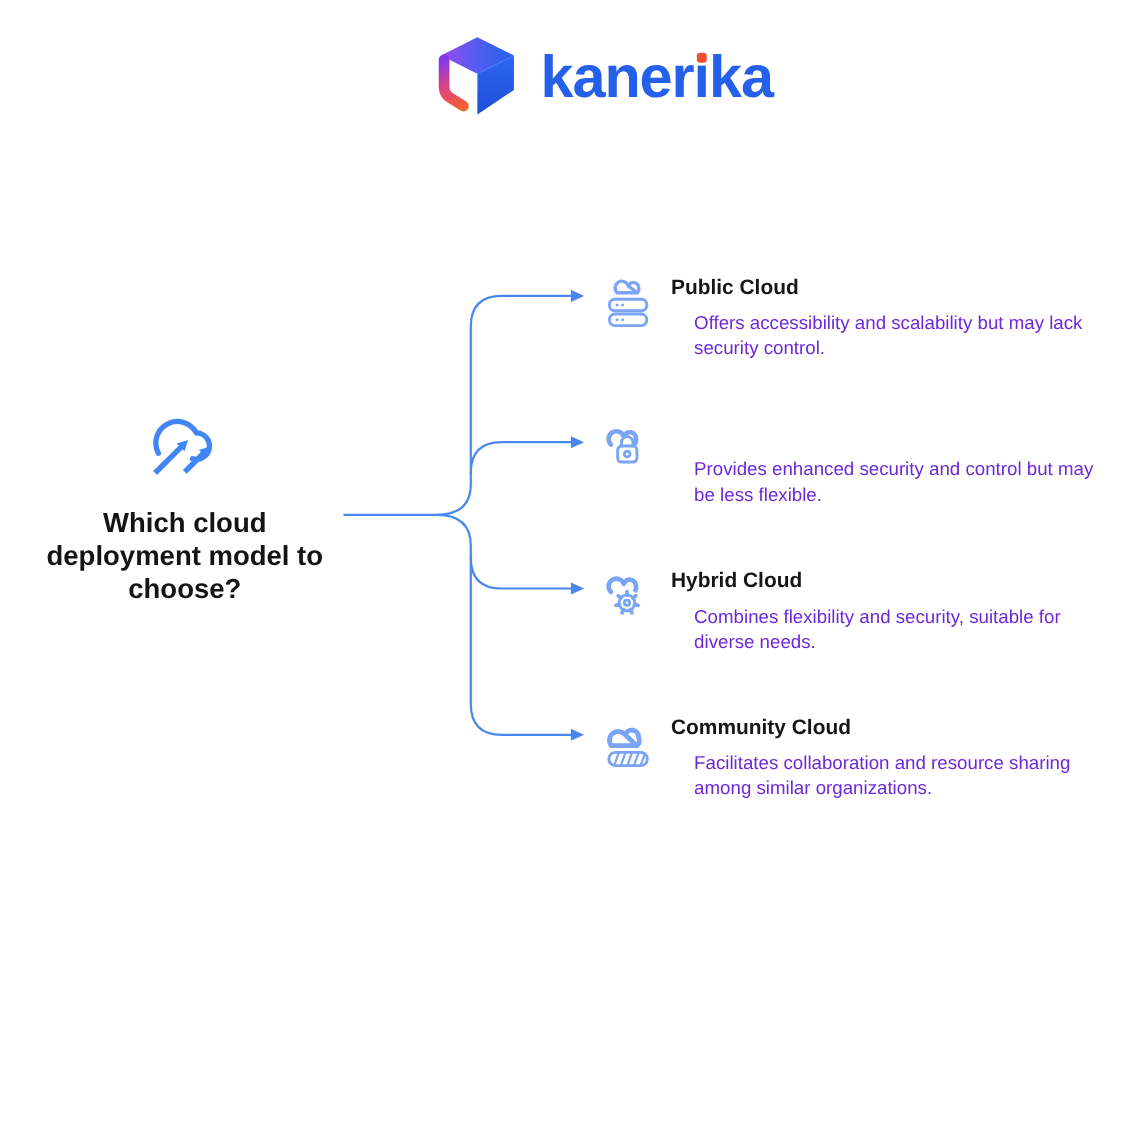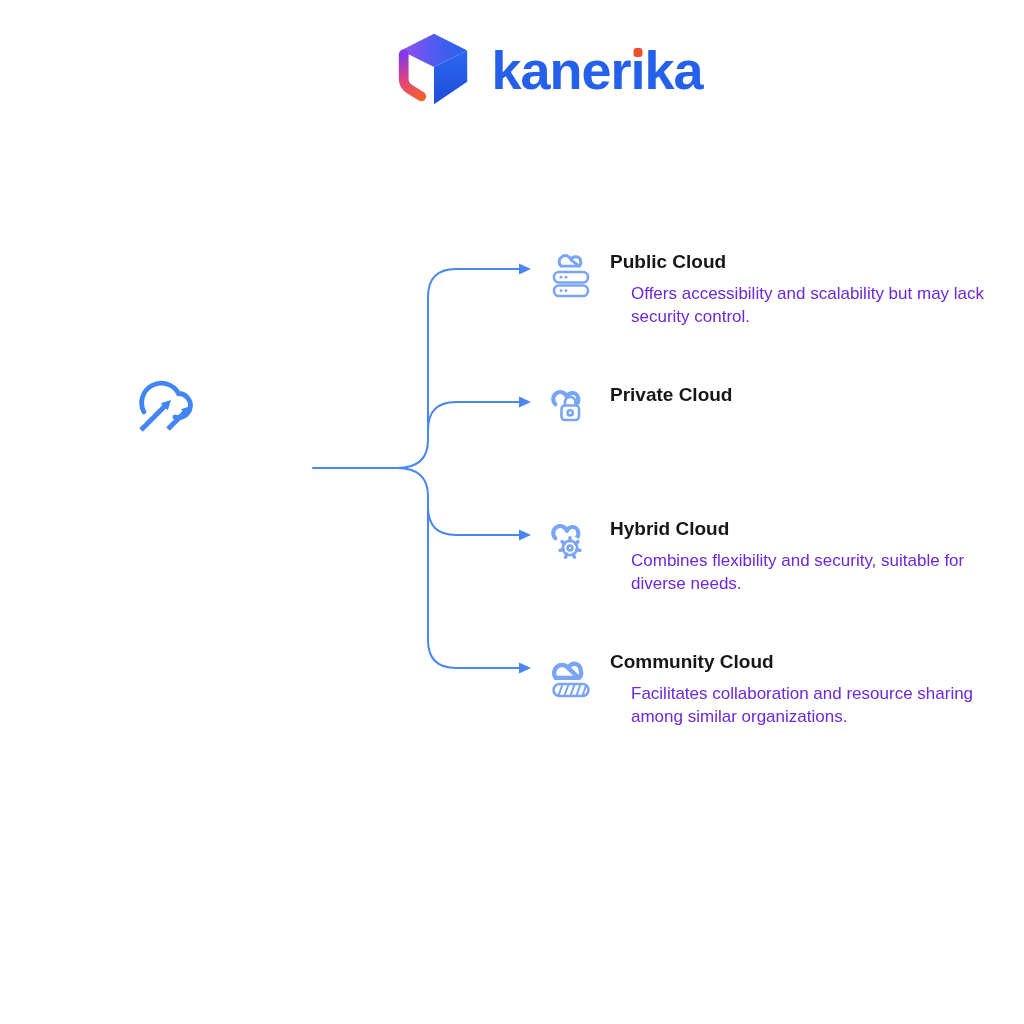--- a/index.html
+++ b/index.html
@@ -69,20 +69,21 @@
     <g fill="none" stroke="#4285f4" stroke-width="4.8" stroke-linecap="round">
       <path d="M 13,42 A 19,19 0 1 1 47.5,23.5 A 12,12 0 1 1 44,47"></path>
     </g>
     <g stroke="#4285f4" stroke-width="5" stroke-linecap="butt">
       <line x1="10" y1="60" x2="34" y2="36"></line>
       <line x1="37" y1="59" x2="54" y2="42"></line>
     </g>
     <polygon points="40,30 36.8,40.3 29.7,33.2" fill="#4285f4"></polygon>
     <polygon points="60,36 56.8,46.2 49.8,39.2" fill="#4285f4"></polygon>
   </svg>
+  <div class="root-title">Which cloud deployment model to choose?</div>
 
   <svg class="connectors" viewBox="0 0 1024 1024">
     <g fill="none" stroke="#4a86f0" stroke-width="2" stroke-linecap="round">
       <path d="M 313,468 L 397,468"></path>
       <path d="M 397,468 Q 428,468 428,440 L 428,297 Q 428,269 456,269 L 519,269"></path>
       <path d="M 428,430 Q 428,402 456,402 L 519,402"></path>
       <path d="M 397,468 Q 428,468 428,496 L 428,640 Q 428,668 456,668 L 519,668"></path>
       <path d="M 428,507 Q 428,535 456,535 L 519,535"></path>
     </g>
     <g fill="#4a86f0">
@@ -118,21 +119,21 @@
     <svg class="n-icon" viewBox="0 0 46 54">
       <g fill="none" stroke="#7aa5f7" stroke-width="2.6" stroke-linecap="round" stroke-linejoin="round">
         <g transform="translate(2,3) scale(1.6)">
           <path d="M 3.4,14.5 A 4.4,4.4 0 1 1 10.6,9.9 M 10.6,9.9 A 3.6,3.6 0 0 1 17.6,11.1 A 3.4,3.4 0 0 1 16.5,14.5"></path>
         </g>
         <path d="M 17,27.5 v -3.4 a 5.2,5.2 0 0 1 10.4,0 v 3.4"></path>
         <rect x="13.5" y="27.5" width="17.5" height="14.5" rx="3.5" fill="#ffffff"></rect>
         <circle cx="22.2" cy="34.8" r="2.6"></circle>
       </g>
     </svg>
-    <div class="n-title">Private Cloud</div>
+    <div class="n-desc">Provides enhanced security and control but may be less flexible.</div>
   </div>
 
   <div class="node node-4">
     <svg class="n-icon" viewBox="0 0 46 54">
       <defs>
         <clipPath id="capClip">
             <rect x="5.5" y="39" width="35" height="12" rx="6"></rect>
           </clipPath>
       </defs>
       <g fill="none" stroke="#7aa5f7" stroke-width="2.6" stroke-linecap="round" stroke-linejoin="round">

